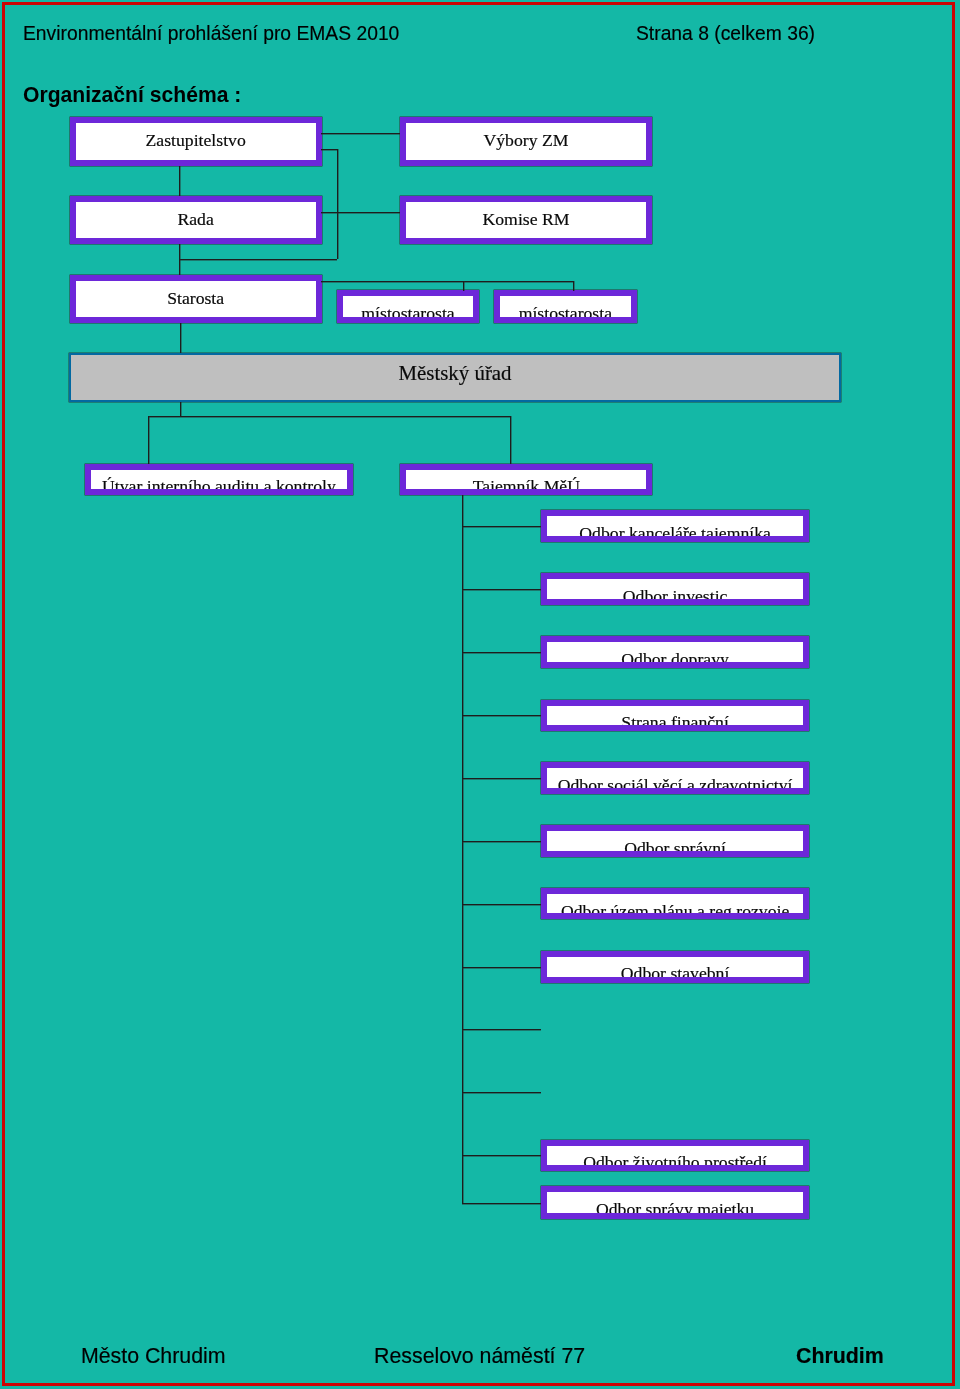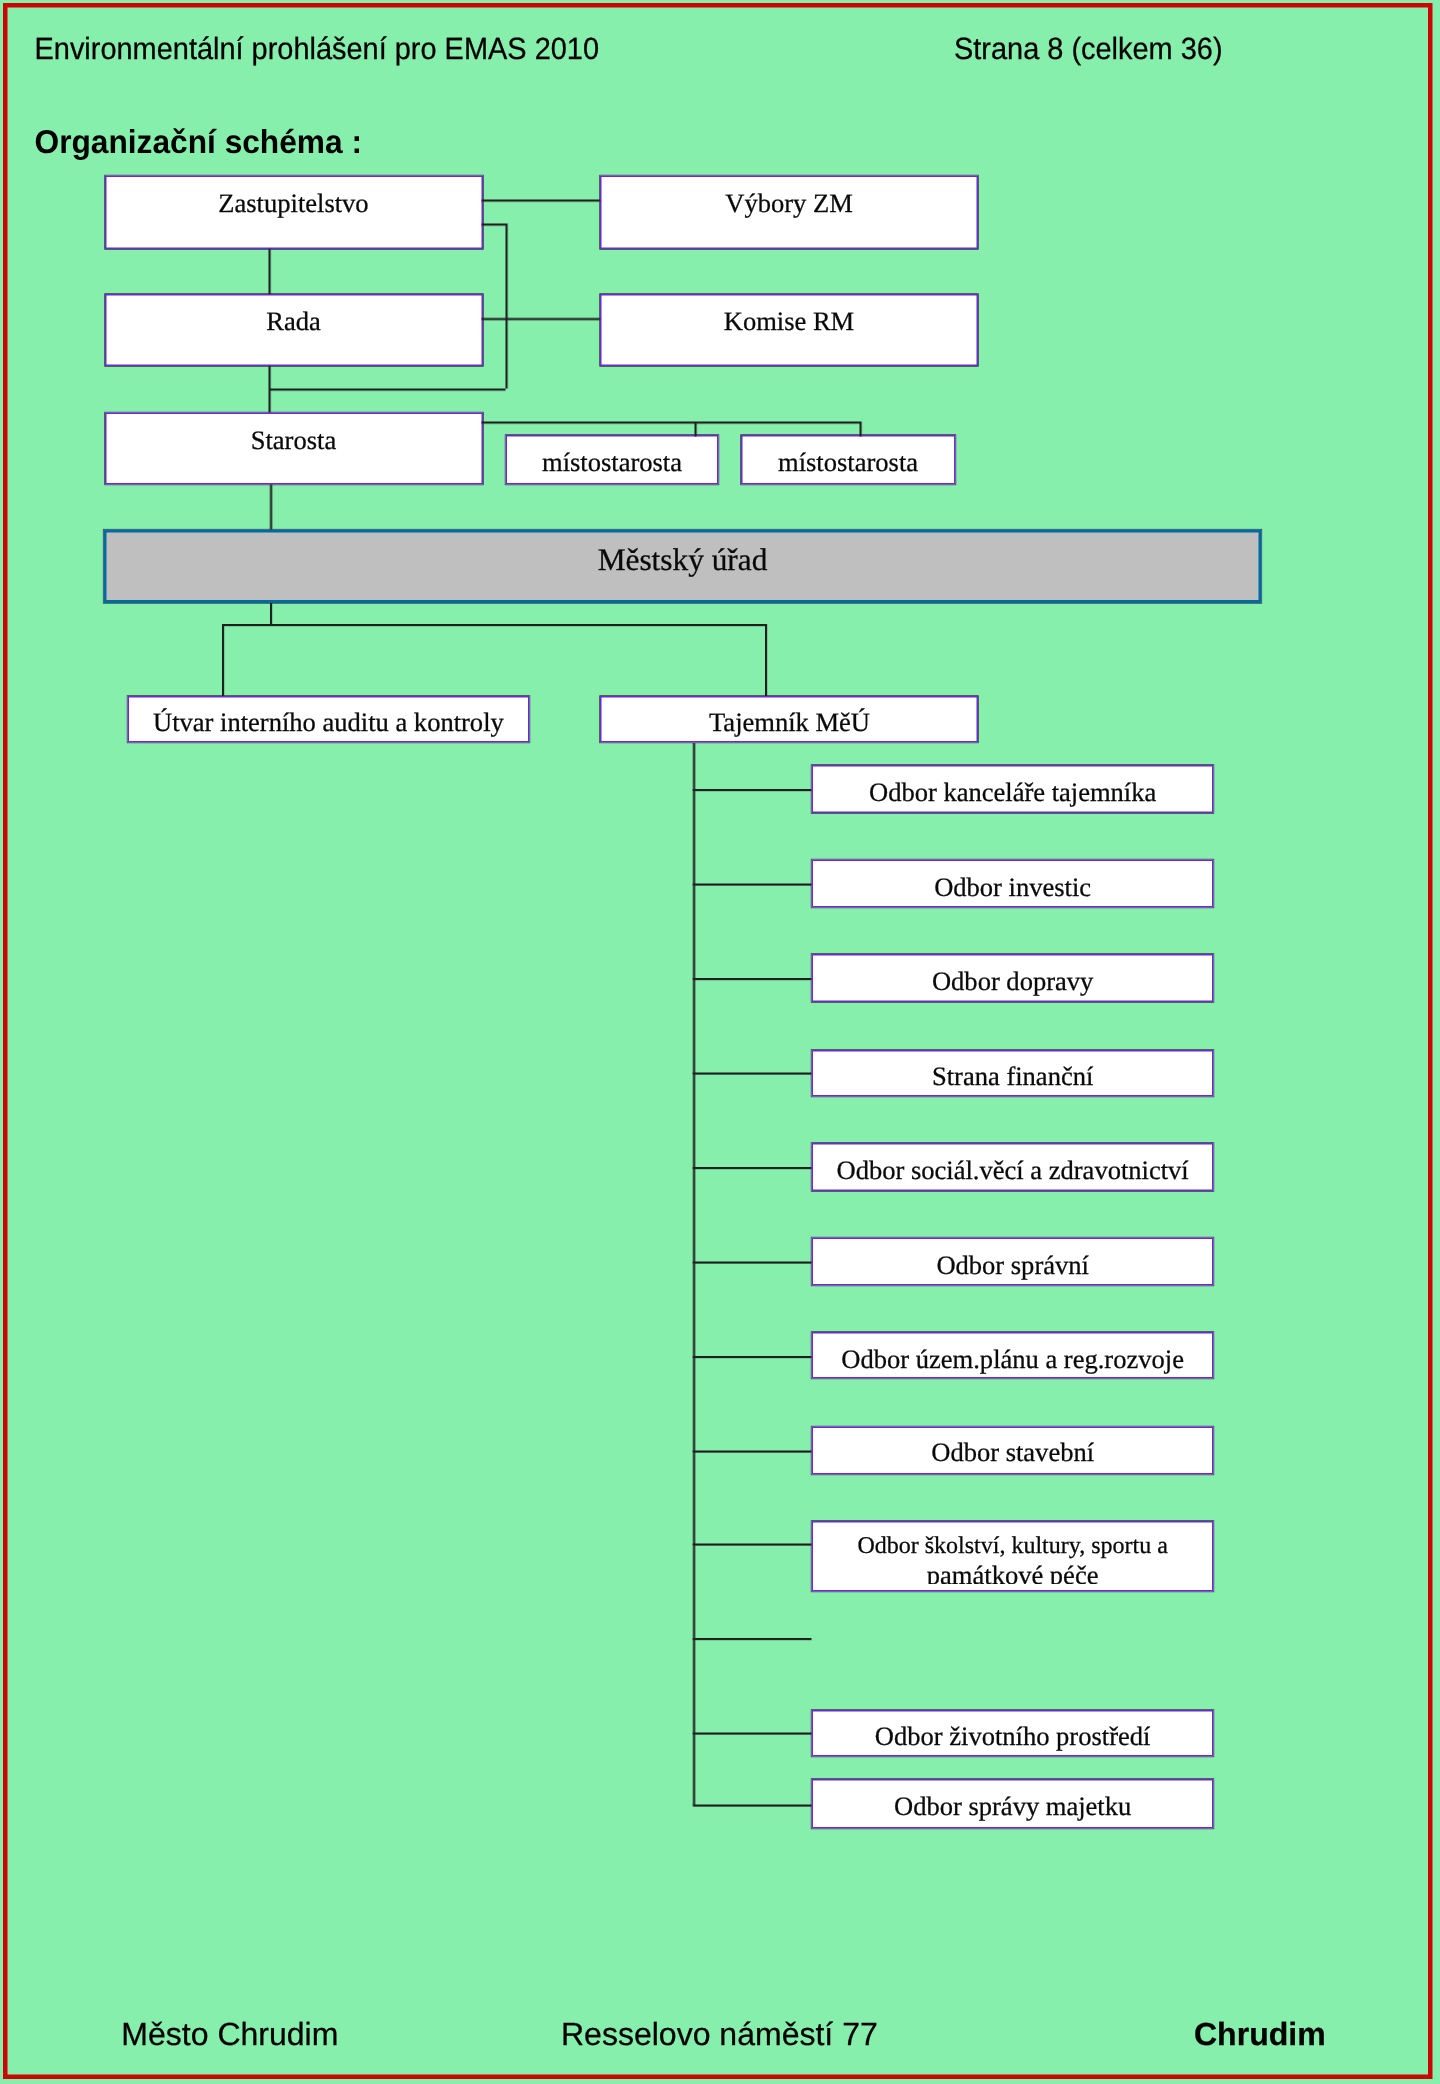--- a/index.html
+++ b/index.html
@@ -1,19 +1,19 @@
 <!DOCTYPE html>
 <html lang="cs"><head>
 <meta charset="utf-8">
 <title>Environmentalni prohlaseni pro EMAS 2010</title>
 <style>
   html,body{margin:0;padding:0;background:#fff;}
   body{width:960px;height:1389px;overflow:hidden;
        font-family:"Liberation Sans",sans-serif;}
-  #page{position:relative;width:960px;height:1389px;background:#86efac;
+  #page{position:relative;width:960px;height:1389px;background:#14b8a6;
         transform:translateZ(0);}
 
   
   .page-frame{position:absolute;left:2px;top:2px;width:953px;height:1384px;
         border:3px solid #cc0505;box-sizing:border-box;}
 
   
   .hdr{position:absolute;font-size:20.5px;line-height:20px;color:#000;
         -webkit-text-stroke:0.18px #000;
         white-space:nowrap;transform:scaleX(0.9409) translateZ(0);
@@ -22,21 +22,21 @@
   .hdr-page{left:636.4px;top:23.2px;}
 
   
   .sec-title{position:absolute;left:23.1px;top:84.2px;font-size:22px;
         font-weight:bold;line-height:22px;color:#000;white-space:nowrap;
         transform:scaleX(0.960) translateZ(0);transform-origin:0 0;}
 
   
   .chart{position:absolute;left:0;top:0;width:960px;height:1389px;}
 
-  .node{position:absolute;box-sizing:border-box;border:1px solid #6d28d9;
+  .node{position:absolute;box-sizing:border-box;border:6px solid #6d28d9;
         box-shadow:0 0 0 0.45px #2a2a2a;transform:translateZ(0);
         background:#fff;font-family:"Liberation Serif",serif;font-size:17.7px;
         color:#0a0a0a;-webkit-text-stroke:0.18px #0a0a0a;
         display:flex;align-items:flex-start;justify-content:center;
         text-align:center;line-height:17.5px;overflow:hidden;padding-top:8.6px;}
   .node > span{display:block;width:100%;}
   .node.shaded{border:2px solid #0369a1;background:#bfbfbf;font-size:20.9px;
         line-height:20.5px;box-shadow:0 0 0 0.4px #2a2a2a;padding-top:7.8px;}
 
   
@@ -144,26 +144,20 @@
       </div>
     <div class="node dept d5">
         <span>Odbor správní</span>
       </div>
     <div class="node dept d6">
         <span>Odbor územ.plánu a reg.rozvoje</span>
       </div>
     <div class="node dept d7">
         <span>Odbor stavební</span>
       </div>
-    <div class="node dept d8">
-        <span>
-          <i class="l1">Odbor školství, kultury, sportu a</i>
-          <i class="l2">památkové péče</i>
-        </span>
-      </div>
     <div class="node dept d10">
         <span>Odbor životního prostředí</span>
       </div>
     <div class="node dept d11">
         <span>Odbor správy majetku</span>
       </div>
 
   <div class="ln lnv" style="left: 461.8px; top: 495px; height: 708px;"></div>
       <div class="ln lnh" style="left: 321px; top: 133px; width: 79px;"></div>
       <div class="ln lnh" style="left: 321px; top: 149px; width: 16px;"></div>

